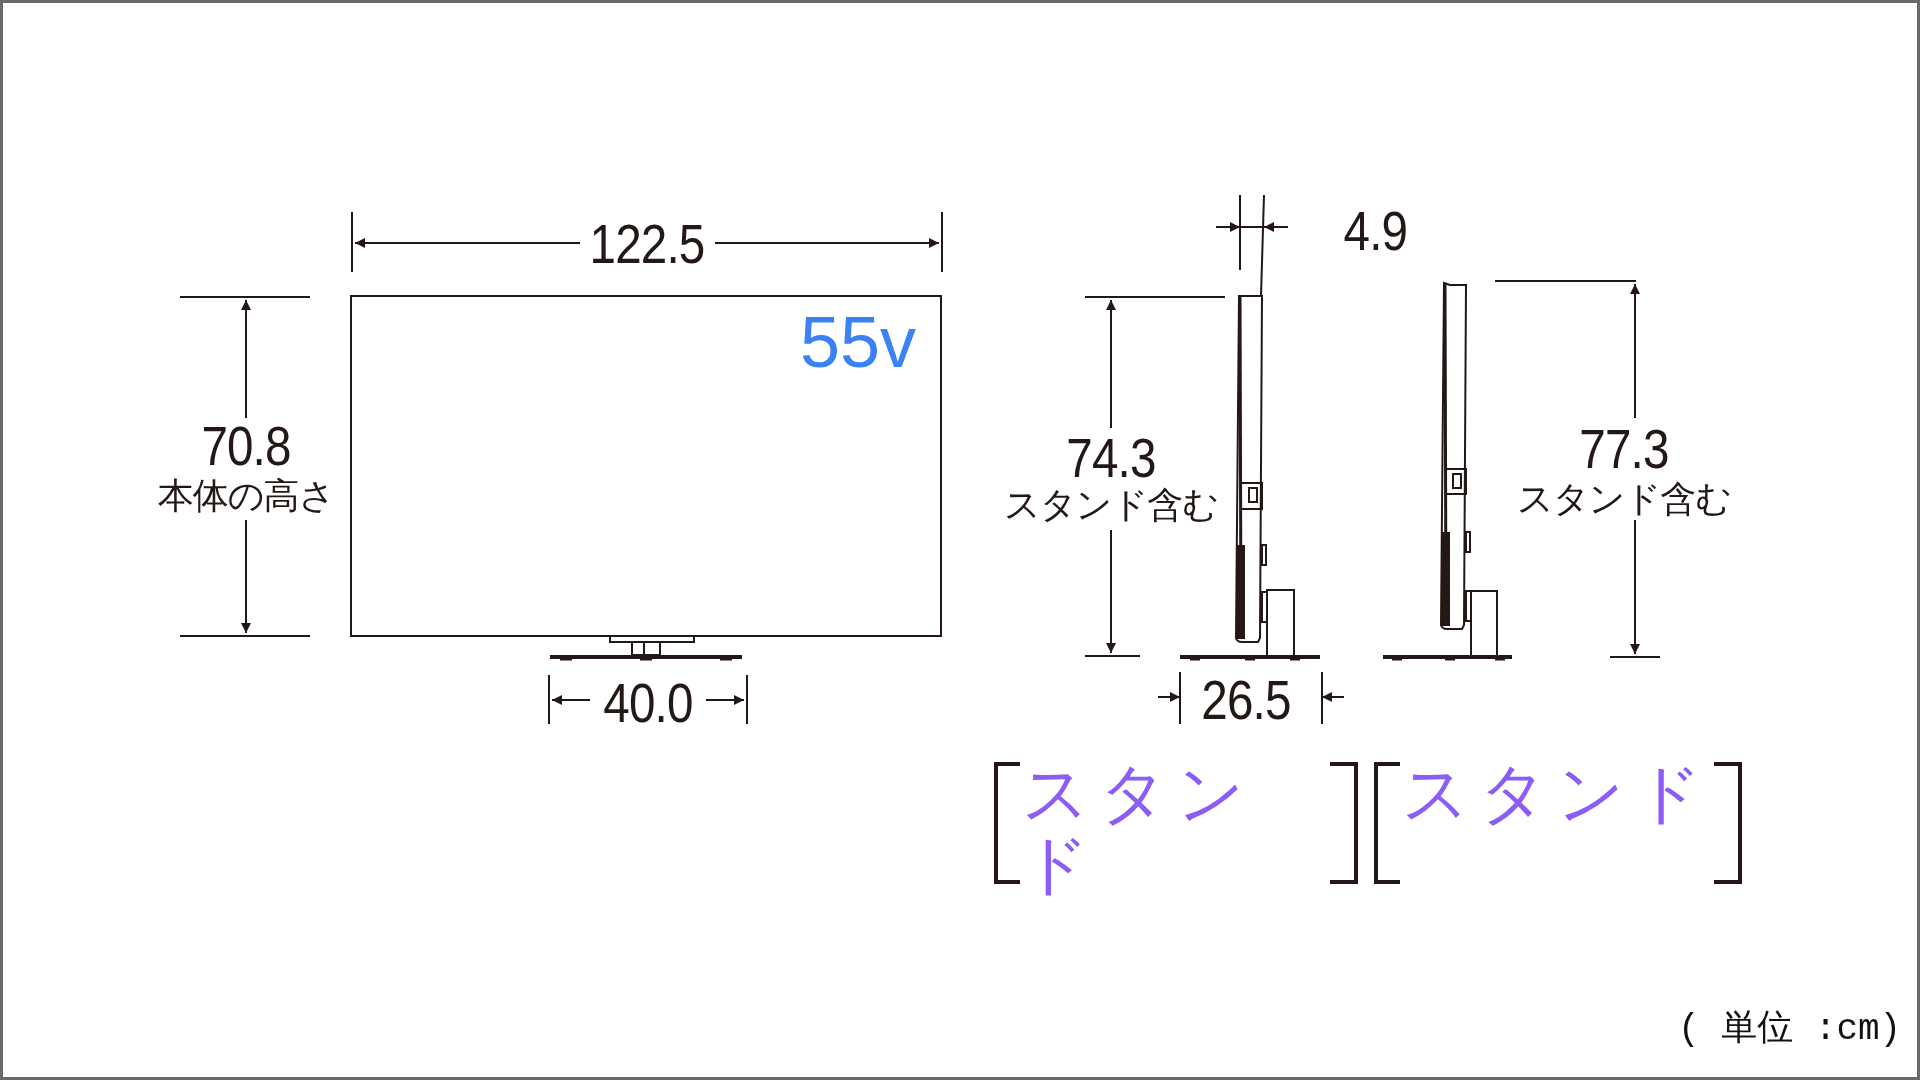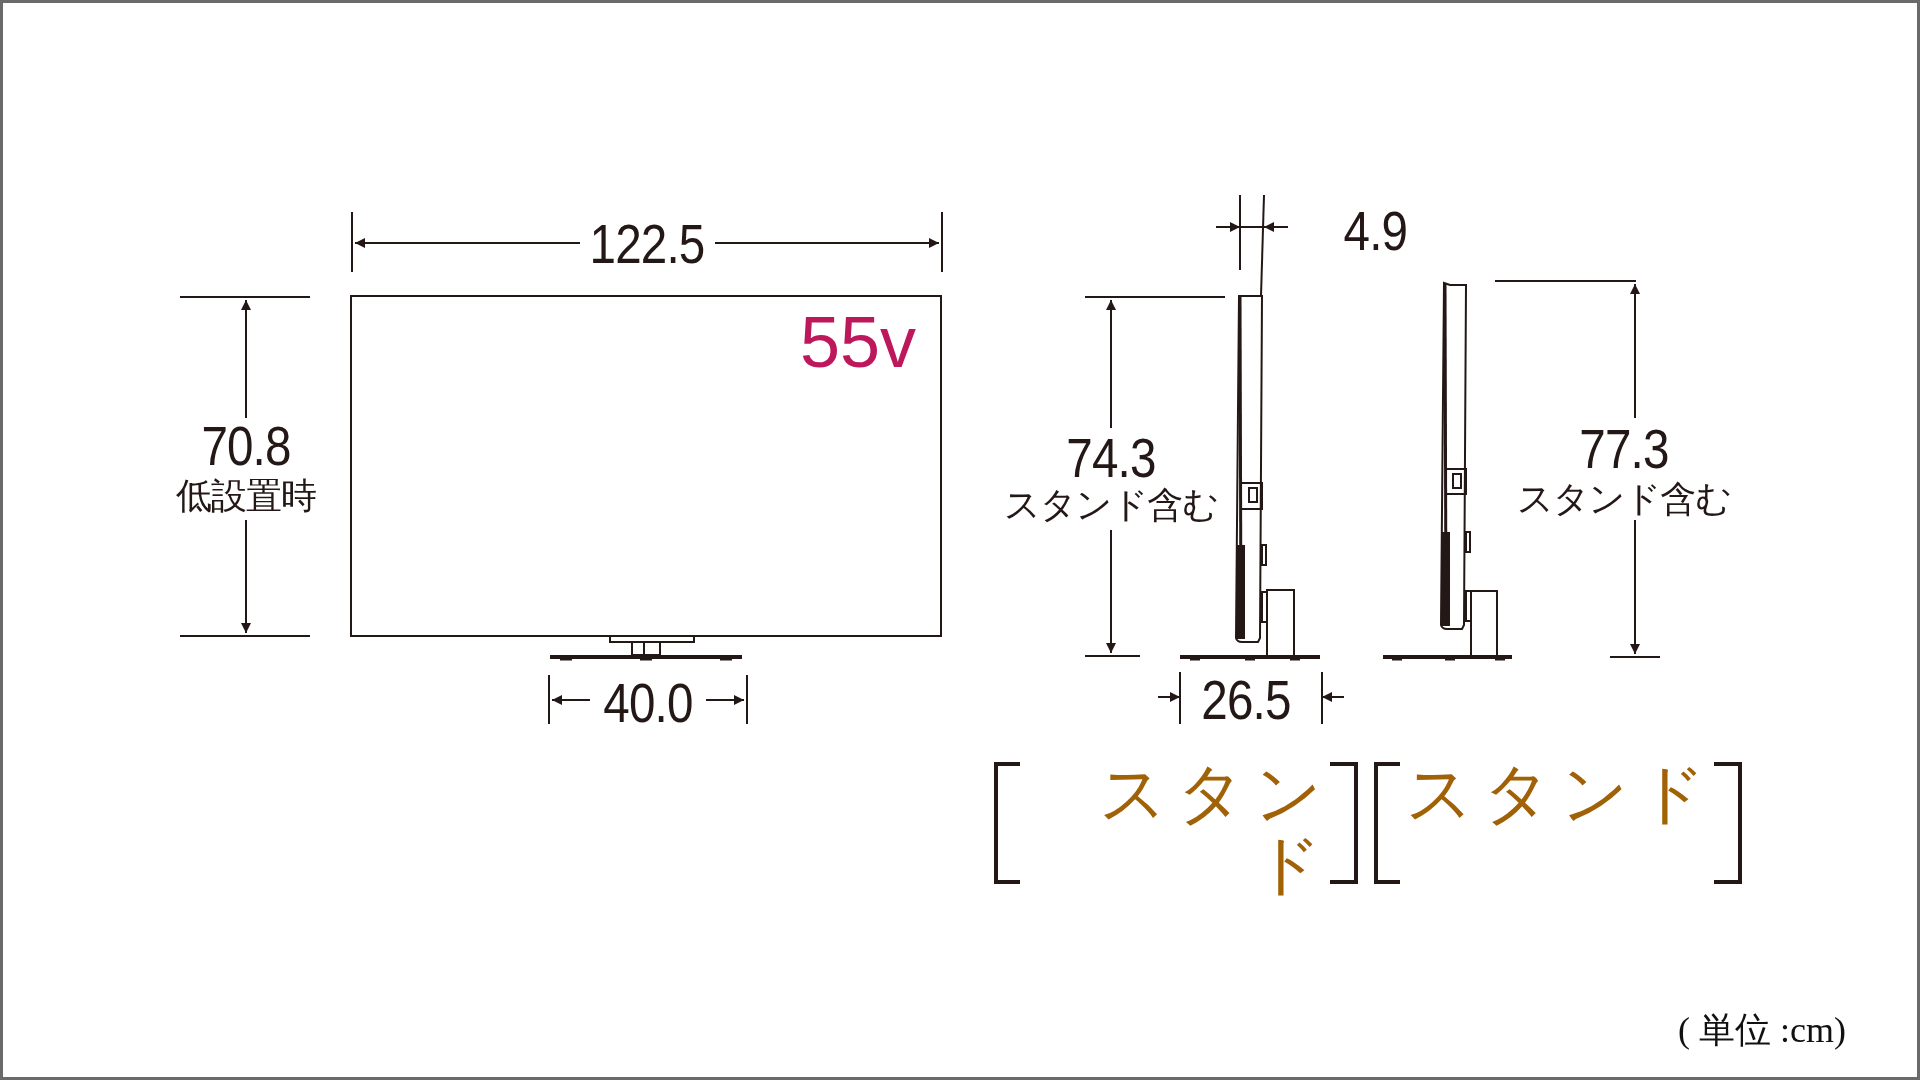--- a/index.html
+++ b/index.html
@@ -10,26 +10,26 @@
   }
   svg.drawing { position: absolute; left: 0; top: 0; }
   .t {
     position: absolute; color: #231815; white-space: nowrap;
     font-family: "DejaVu Sans", "Liberation Sans", sans-serif;
     line-height: 1; transform: translateX(-50%);
     background: #fff; padding: 0 4px;
   }
   .num { font-family: "Liberation Sans", "DejaVu Sans", sans-serif; font-size: 56px; letter-spacing: -1px; transform: translateX(-50%) scaleX(0.85); }
   .sub { font-size: 36px; letter-spacing: -1px; }
-  .model { position: absolute; font-family: "Liberation Sans", "DejaVu Sans", sans-serif; font-size: 72px; color: #be185d; left: 800px; top: 306px; line-height: 1; }
+  .model { position: absolute; font-family: "Liberation Sans", "DejaVu Sans", sans-serif; font-size: 72px; color: #3b82f6; left: 800px; top: 306px; line-height: 1; }
   .bracket-label {
-    position: absolute; font-family: "DejaVu Sans", sans-serif; font-size: 66px; color: #a16207;
-    line-height: 1.08; text-align: right; letter-spacing: 10px;
+    position: absolute; font-family: "DejaVu Sans", sans-serif; font-size: 66px; color: #8b5cf6;
+    line-height: 1.08; text-align: left; letter-spacing: 10px;
   }
-  .unit { position: absolute; left: 1678px; top: 1012px; font-family: Liberation Serif, serif; font-size: 36px; color: #111; line-height: 1; }
+  .unit { position: absolute; left: 1678px; top: 1012px; font-family: Liberation Mono, monospace; font-size: 36px; color: #111; line-height: 1; }
 </style>
 </head>
 <body>
 
 <div class="frame"></div>
 
 <svg class="drawing" width="1920" height="1080" viewBox="0 0 1920 1080">
   <defs>
     <marker id="arr" viewBox="0 0 10 10" refX="10" refY="5" markerWidth="10" markerHeight="10" orient="auto-start-reverse" markerUnits="userSpaceOnUse">
       <path d="M0,0 L10,5 L0,10 z" fill="#231815"></path>
@@ -139,21 +139,21 @@
       <polyline points="1400,764 1376,764 1376,882 1400,882"></polyline>
       <polyline points="1714,764 1740,764 1740,882 1714,882"></polyline>
     </g>
   </g>
 </svg>
 
 <div class="model">55v</div>
 
 <div class="t num" style="left:647px; top:216px;">122.5</div>
 <div class="t num" style="left:246px; top:418px;">70.8</div>
-<div class="t sub" style="left:246px; top:478px;">低設置時</div>
+<div class="t sub" style="left:246px; top:478px;">本体の高さ</div>
 <div class="t num" style="left:648px; top:675px;">40.0</div>
 
 <div class="t num" style="left:1334px; top:203px; transform:scaleX(0.85); background:transparent;">4.9</div>
 <div class="t num" style="left:1111px; top:430px;">74.3</div>
 <div class="t sub" style="left:1111px; top:487px;">スタンド含む</div>
 <div class="t num" style="left:1246px; top:672px;">26.5</div>
 
 <div class="t num" style="left:1624px; top:421px;">77.3</div>
 <div class="t sub" style="left:1624px; top:481px;">スタンド含む</div>
 

